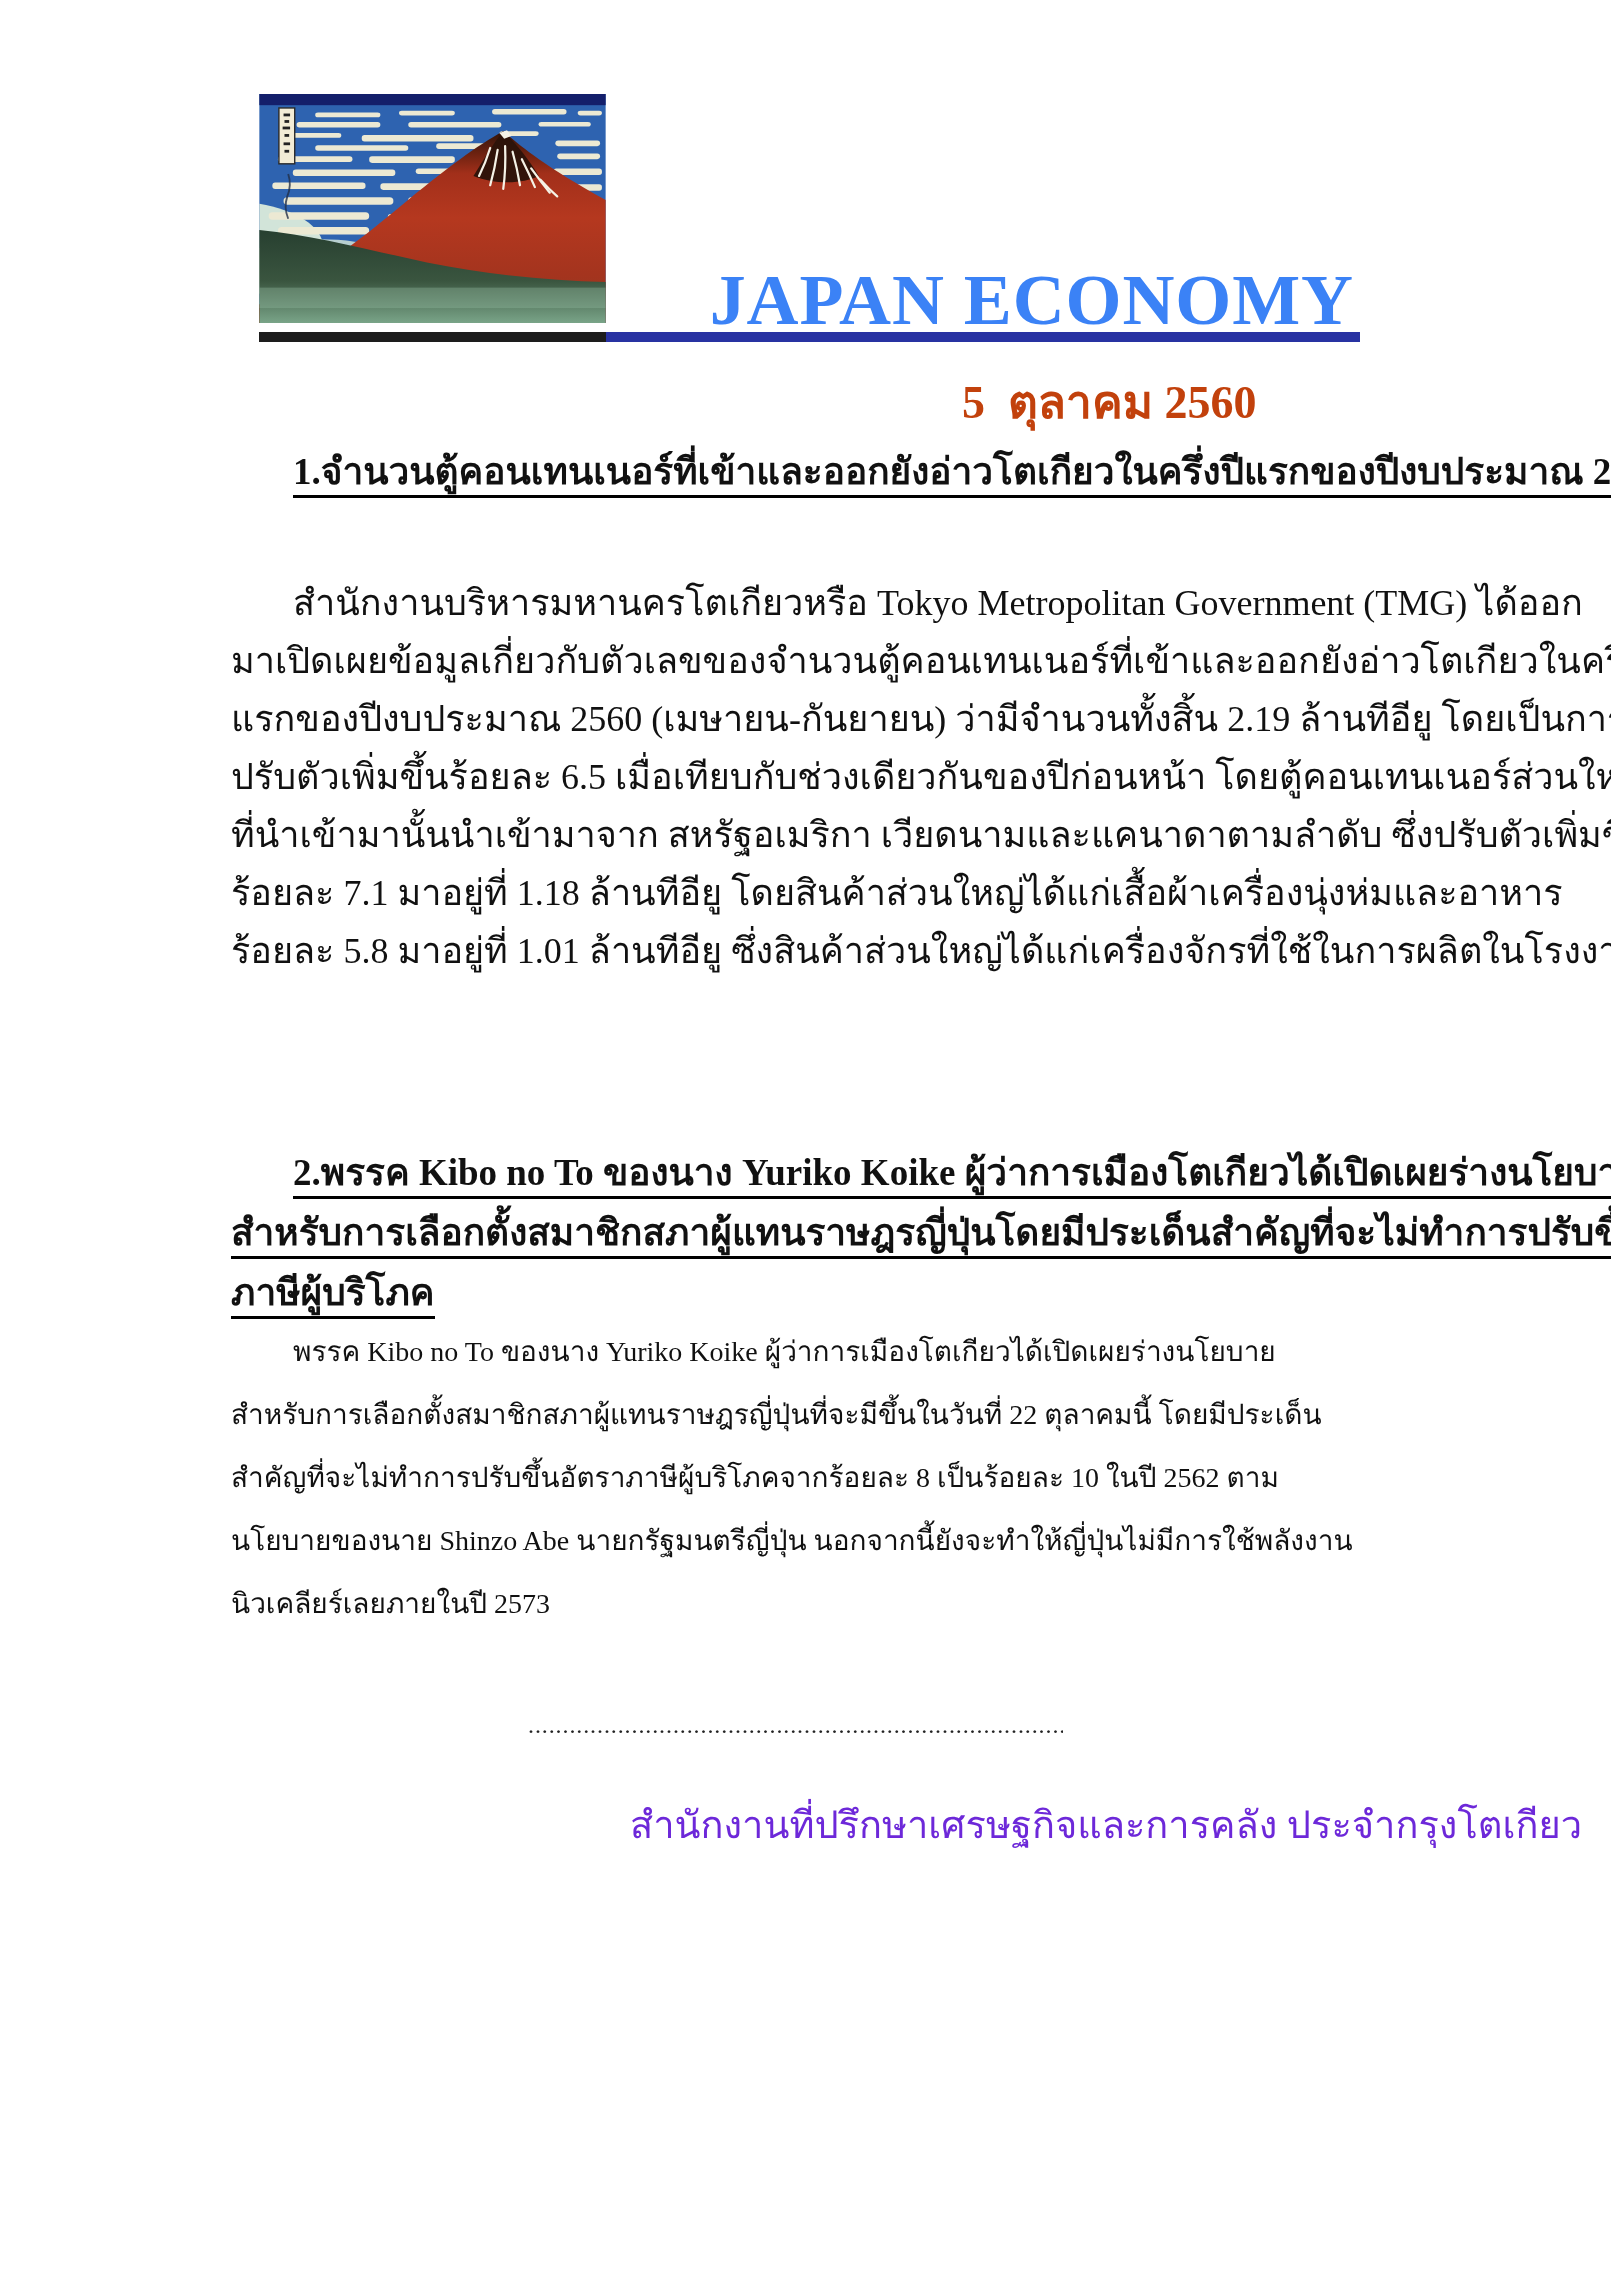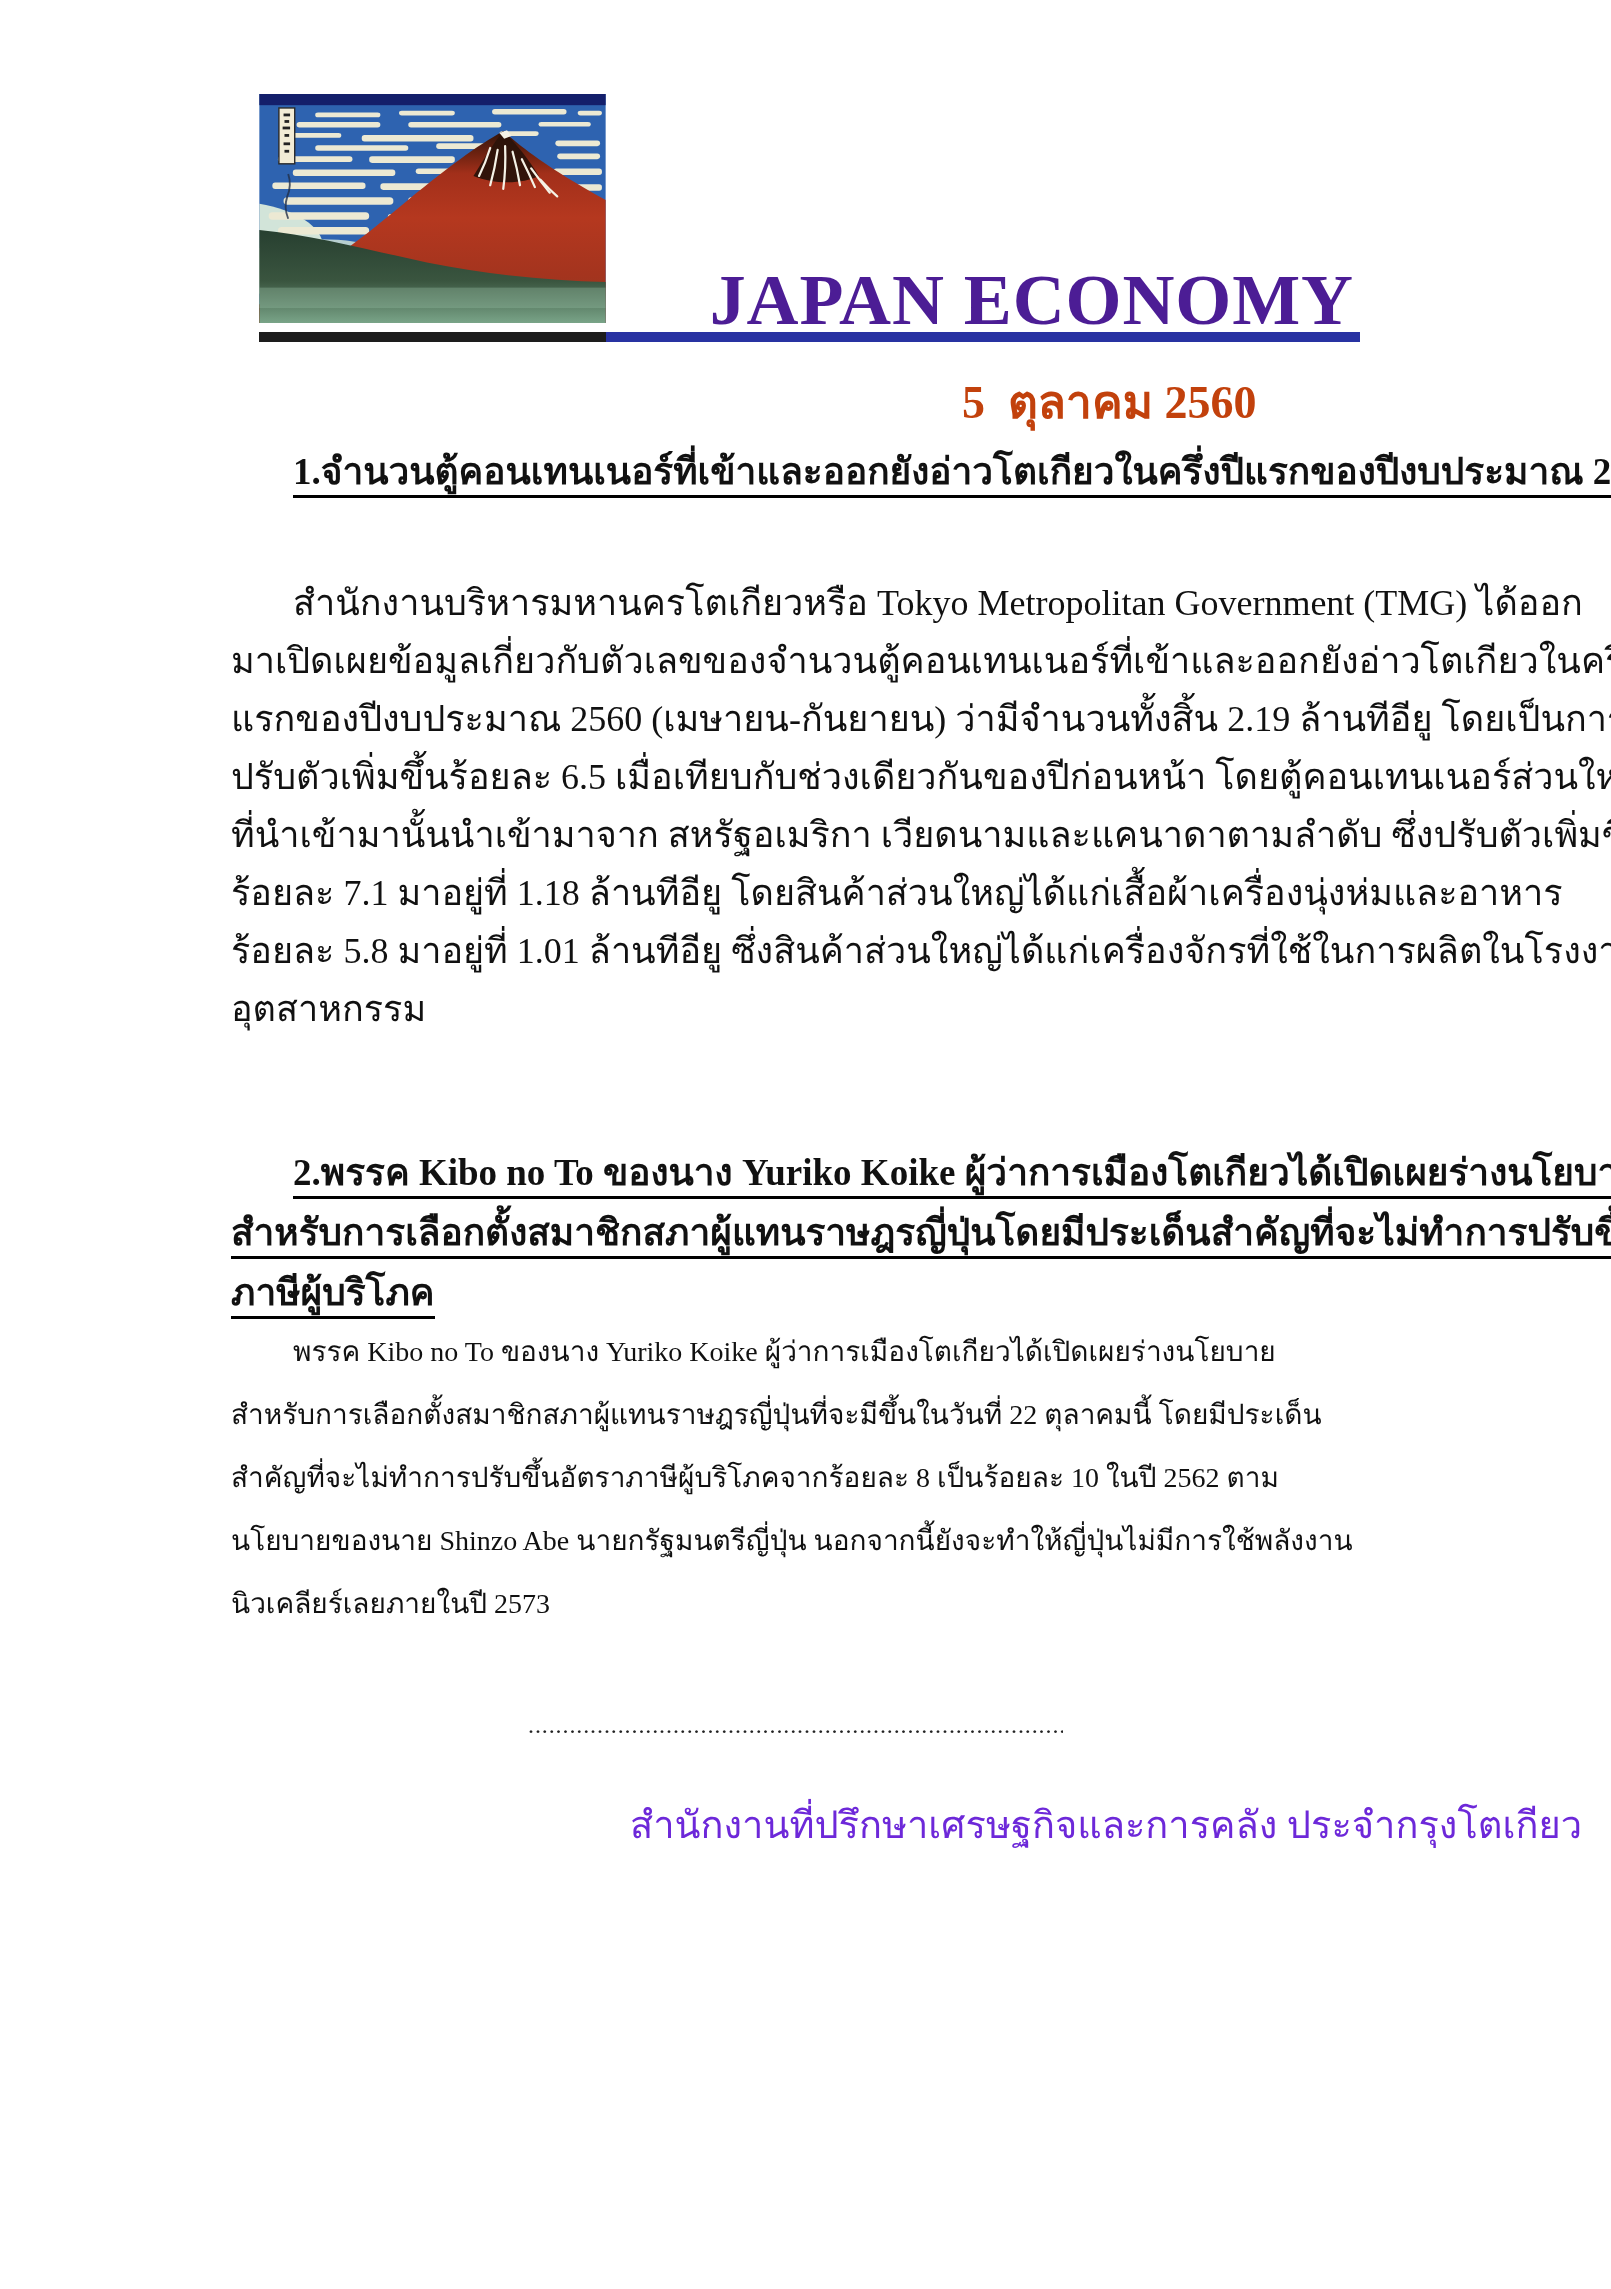--- a/index.html
+++ b/index.html
@@ -11,21 +11,21 @@
     color:#111;
     overflow:hidden;
   }
   
   .fuji{position:absolute;left:259px;top:94px;width:347px;height:229px;}
   .rule-black{position:absolute;left:259px;top:332px;width:347px;height:10.3px;background:#1d1d1d;}
   .rule-blue{position:absolute;left:606px;top:332px;width:754px;height:10.3px;background:#2832a2;}
   .title{
     position:absolute;top:259px;right:258px;margin:0;
     font-size:72px;font-weight:bold;letter-spacing:0.9px;
-    color:#4c1d95;white-space:nowrap;
+    color:#3b82f6;white-space:nowrap;
     font-family:"Liberation Serif","DejaVu Serif",serif;
   }
   .date{
     position:absolute;left:962px;top:365px;
     font-size:46px;font-weight:bold;white-space:pre;color:#c2410c;
   }
   
   .block{position:absolute;left:231px;width:1175px;}
   .hline{height:60px;line-height:60px;font-size:37px;font-weight:bold;white-space:nowrap;}
   .bline{height:58px;line-height:58px;font-size:36px;white-space:nowrap;}
@@ -157,21 +157,20 @@
   </div>
 
   <div class="block" id="sec1-body">
     <div class="bline ind">สำนักงานบริหารมหานครโตเกียวหรือ Tokyo Metropolitan Government (TMG) ได้ออก</div>
     <div class="bline">มาเปิดเผยข้อมูลเกี่ยวกับตัวเลขของจำนวนตู้คอนเทนเนอร์ที่เข้าและออกยังอ่าวโตเกียวในครึ่งปี</div>
     <div class="bline">แรกของปีงบประมาณ 2560 (เมษายน-กันยายน) ว่ามีจำนวนทั้งสิ้น 2.19 ล้านทีอียู โดยเป็นการ</div>
     <div class="bline">ปรับตัวเพิ่มขึ้นร้อยละ 6.5 เมื่อเทียบกับช่วงเดียวกันของปีก่อนหน้า โดยตู้คอนเทนเนอร์ส่วนใหญ่</div>
     <div class="bline">ที่นำเข้ามานั้นนำเข้ามาจาก สหรัฐอเมริกา เวียดนามและแคนาดาตามลำดับ ซึ่งปรับตัวเพิ่มขึ้น</div>
     <div class="bline">ร้อยละ 7.1 มาอยู่ที่ 1.18 ล้านทีอียู โดยสินค้าส่วนใหญ่ได้แก่เสื้อผ้าเครื่องนุ่งห่มและอาหาร</div>
     <div class="bline">ร้อยละ 5.8 มาอยู่ที่ 1.01 ล้านทีอียู ซึ่งสินค้าส่วนใหญ่ได้แก่เครื่องจักรที่ใช้ในการผลิตในโรงงาน</div>
-    <div class="bline">อุตสาหกรรม</div>
   </div>
 
   <div class="block" id="sec2-heading">
     <div class="hline ind"><span class="u">2.พรรค Kibo no To ของนาง Yuriko Koike ผู้ว่าการเมืองโตเกียวได้เปิดเผยร่างนโยบาย</span></div>
     <div class="hline"><span class="u">สำหรับการเลือกตั้งสมาชิกสภาผู้แทนราษฎรญี่ปุ่นโดยมีประเด็นสำคัญที่จะไม่ทำการปรับขึ้นอัตรา</span></div>
     <div class="hline"><span class="u">ภาษีผู้บริโภค</span></div>
   </div>
 
   <div class="block" id="sec2-body">
     <div class="bline2 ind">พรรค Kibo no To ของนาง Yuriko Koike ผู้ว่าการเมืองโตเกียวได้เปิดเผยร่างนโยบาย</div>

